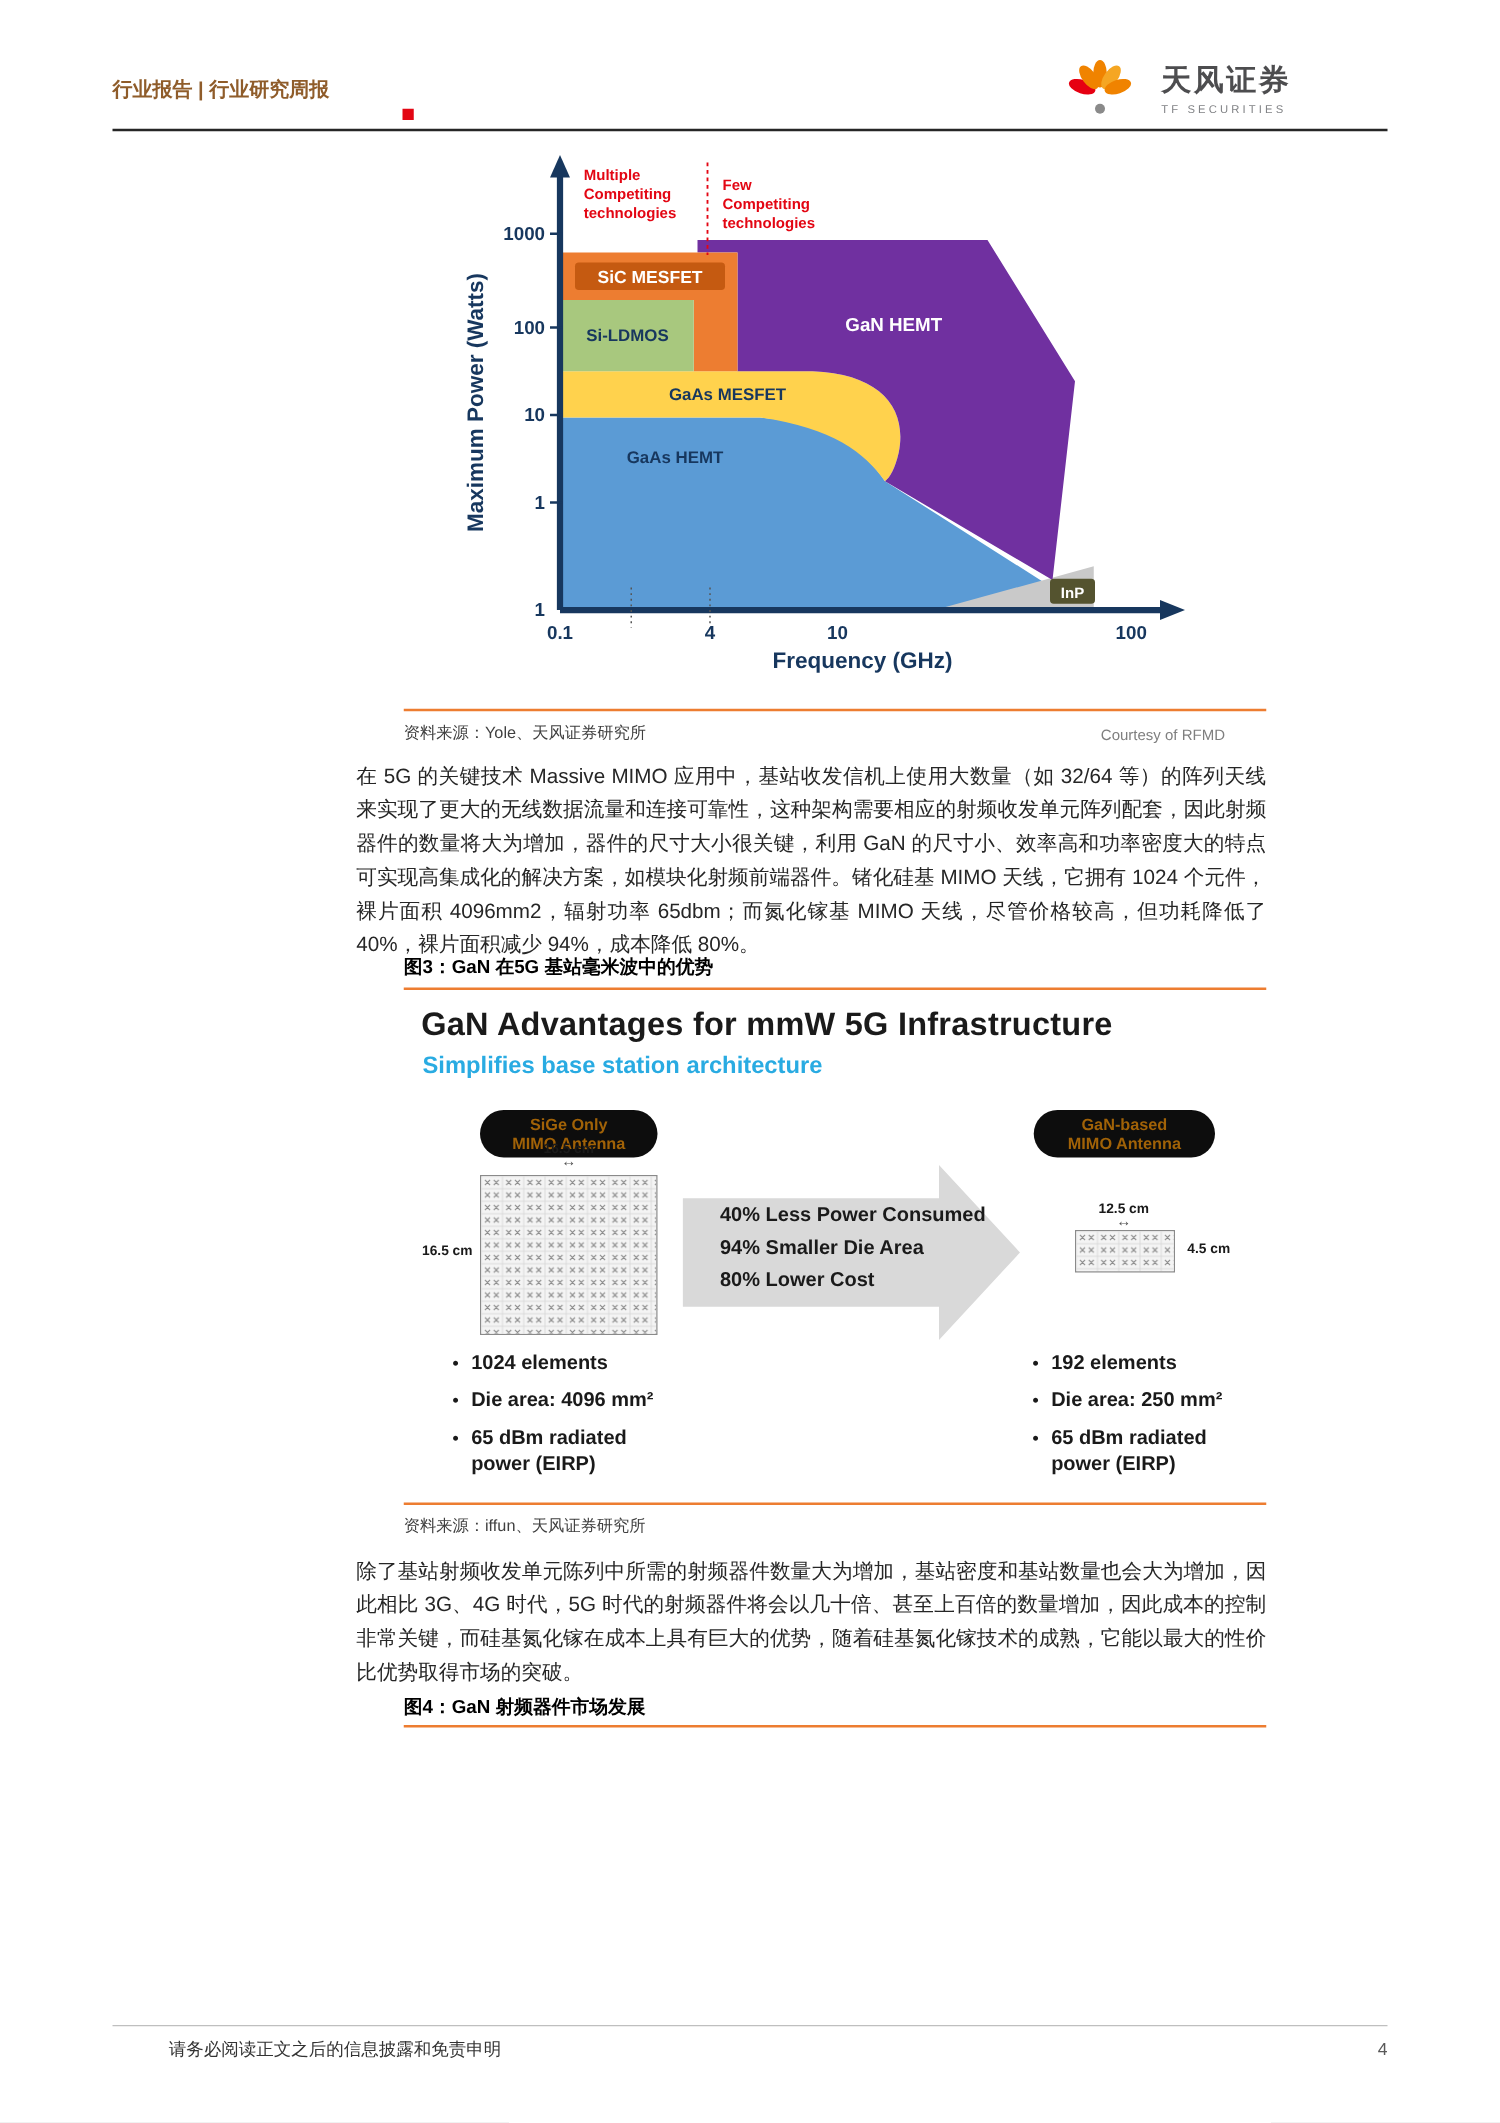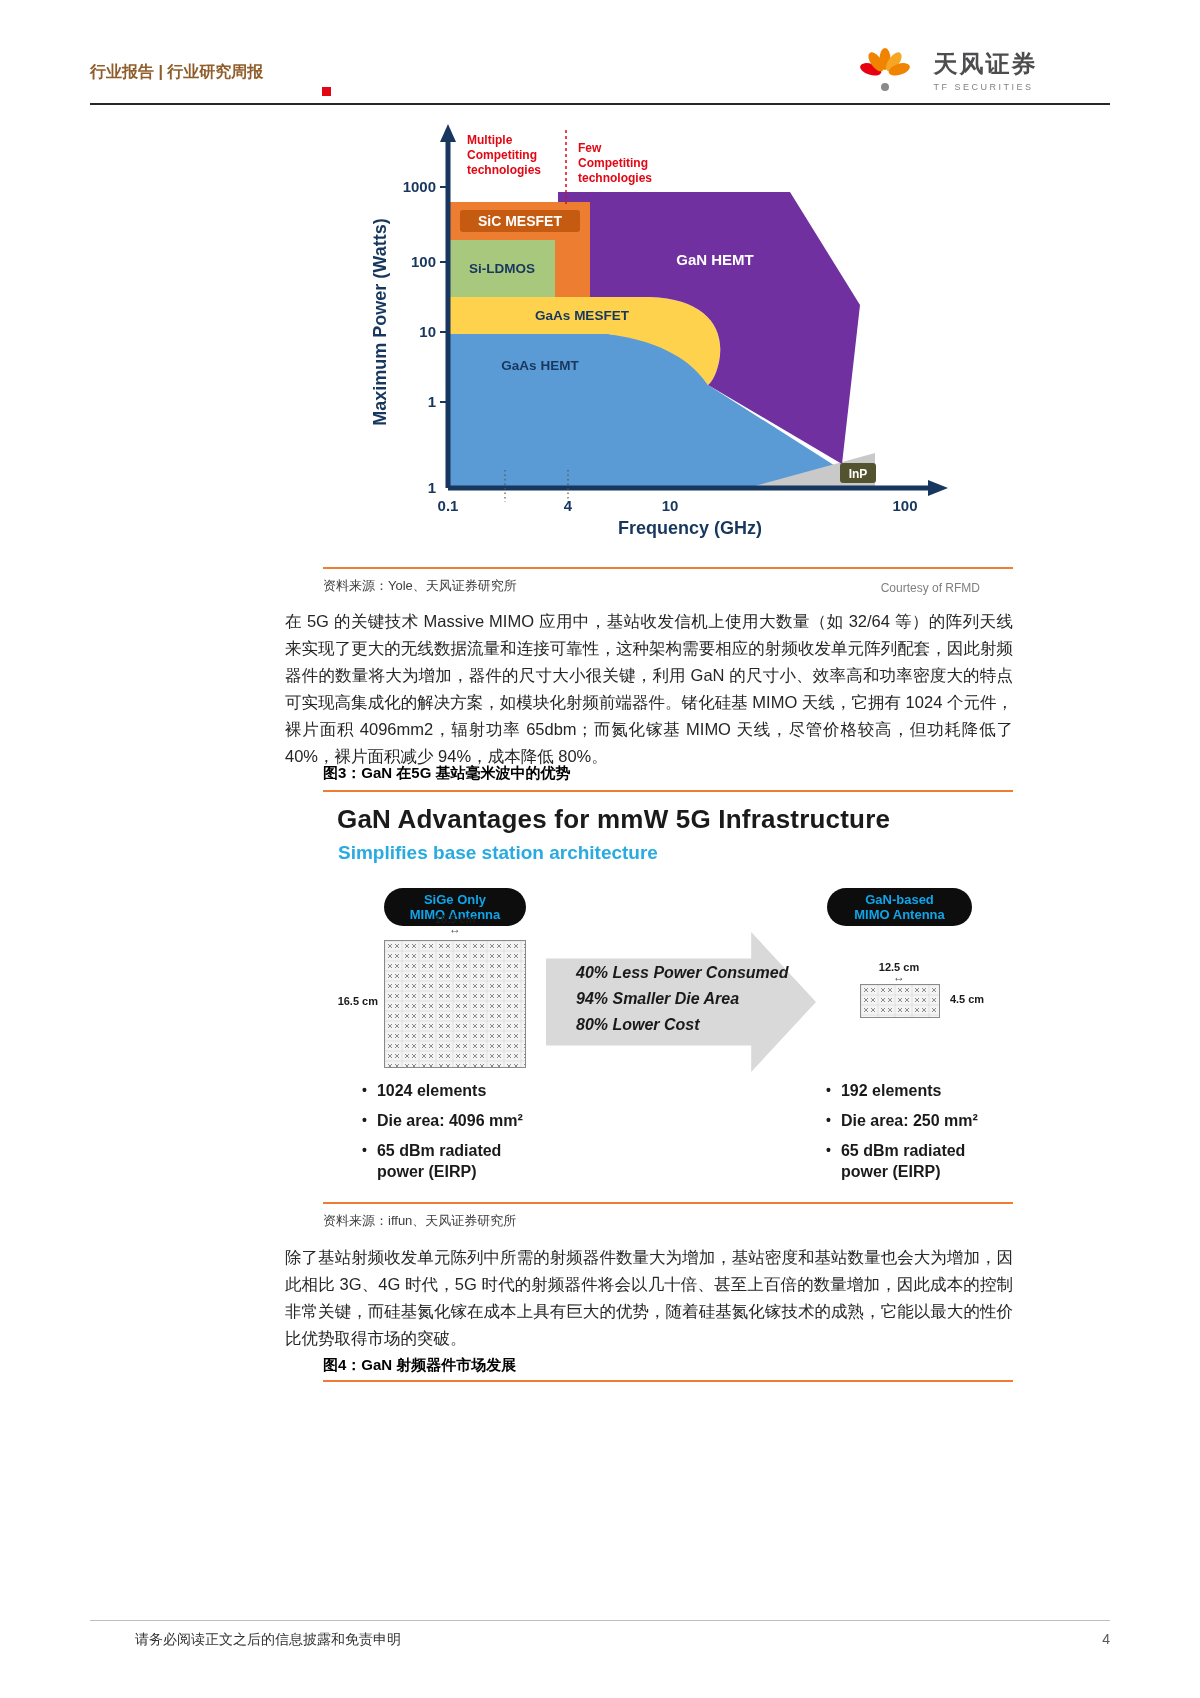--- a/index.html
+++ b/index.html
@@ -5,21 +5,21 @@
   html,body { margin:0; padding:0; background:#e8e8e8; }
   .page {
     position:relative; width:1200px; height:1698px; margin:0 auto;
     background:#ffffff; font-family:"Liberation Sans","DejaVu Sans",sans-serif;
     overflow:hidden; color:#262626;
   }
   .abs { position:absolute; }
 
   
   .breadcrumb { left:90px; top:62px; font-size:16px; font-weight:600; color:#8f5c2a; }
-  .brand { left:823px; top:44px; width:250px; display:flex; align-items:center; gap:23px;justify-content:center; }
+  .brand { left:854px; top:44px; width:250px; display:flex; align-items:center; gap:23px; }
   .brand-name { font-size:24px; font-weight:bold; color:#4d4d4f; letter-spacing:2px; }
   .brand-sub { font-size:9px; color:#808285; letter-spacing:2.5px; margin-top:2px; }
   .header-rule { left:90px; top:103px; width:1020px; height:2px; background:#262626; }
   .red-square { left:322px; top:87px; width:9px; height:9px; background:#e30613; }
 
   
   .chart-wrap { left:370px; top:122px; width:590px; height:430px; }
   .chart-svg text { font-family:"Liberation Sans","DejaVu Sans",sans-serif; }
   .tick-label { font-size:15px; font-weight:bold; fill:#17375E; }
   .axis-title { font-size:18px; font-weight:bold; fill:#17375E; }
@@ -36,34 +36,34 @@
     left:285px; width:728px; font-size:16.5px; line-height:27px;
     text-align:justify; color:#262626; margin:0;
   }
   .fig-caption { left:323px; font-size:15px; font-weight:bold; color:#000; }
 
   
   .fig3-title { left:337px; top:804px; font-size:26px; font-weight:bold; color:#1a1a1a; letter-spacing:0.2px; }
   .fig3-subtitle { left:338px; top:842px; font-size:19px; font-weight:bold; color:#29ABE2; }
   .badge {
     top:888px; height:38px; background:#0d0d0d; border-radius:19px;
-    color:#0ea5e9; font-size:13px; font-weight:bold; text-align:center;
+    color:#a16207; font-size:13px; font-weight:bold; text-align:center;
     display:flex; flex-direction:column; justify-content:center; line-height:15px;
   }
   .badge-left { left:384px; width:142px; }
   .badge-right { left:827px; width:145px; }
   .dim-label { font-size:11px; font-weight:bold; color:#1a1a1a; text-align:center; line-height:11px; }
   .dim-arrow { display:block; font-size:12px; color:#555; line-height:9px; font-weight:normal; }
   .grid-box { border:1px solid #8a8a8a; }
   .arrow-graphic {
     left:546px; top:932px; width:270px; height:140px; background:#D9D9D9;
     clip-path:polygon(0% 19%, 76% 19%, 76% 0%, 100% 50%, 76% 100%, 76% 81%, 0% 81%);
   }
   .arrow-text { left:576px; top:960px; width:240px; }
-  .arrow-text div { font-size:16px; font-weight:bold; color:#1a1a1a; line-height:26px; white-space:nowrap;font-style:italic; }
+  .arrow-text div { font-size:16px; font-weight:bold; color:#1a1a1a; line-height:26px; white-space:nowrap; }
   .bullet-list { top:1080px; }
   .bullet-list-left { left:362px; width:185px; }
   .bullet-list-right { left:826px; width:185px; }
   .bullet-item { display:flex; gap:10px; margin-bottom:9px; font-size:16px; font-weight:bold; color:#1a1a1a; line-height:21px; }
   .bullet-dot { font-size:14px; line-height:21px; }
 
   
   .footer-rule { left:90px; top:1620px; width:1020px; height:1px; background:#bfbfbf; }
   .footer-text { left:135px; top:1631px; font-size:14px; color:#333; }
   .footer-page { left:1080px; top:1631px; width:30px; text-align:right; font-size:14px; color:#595959; }

